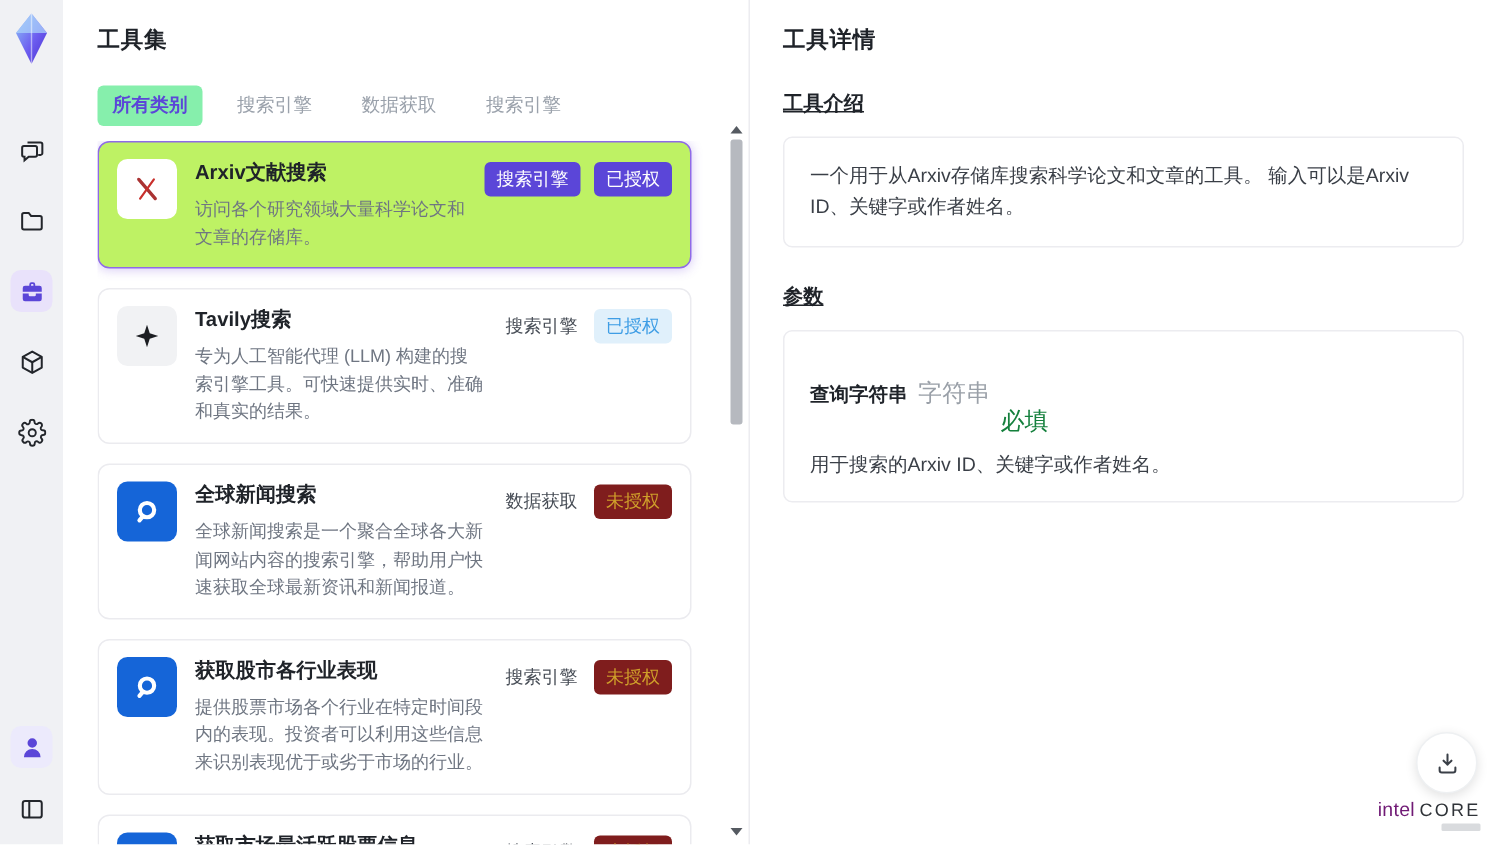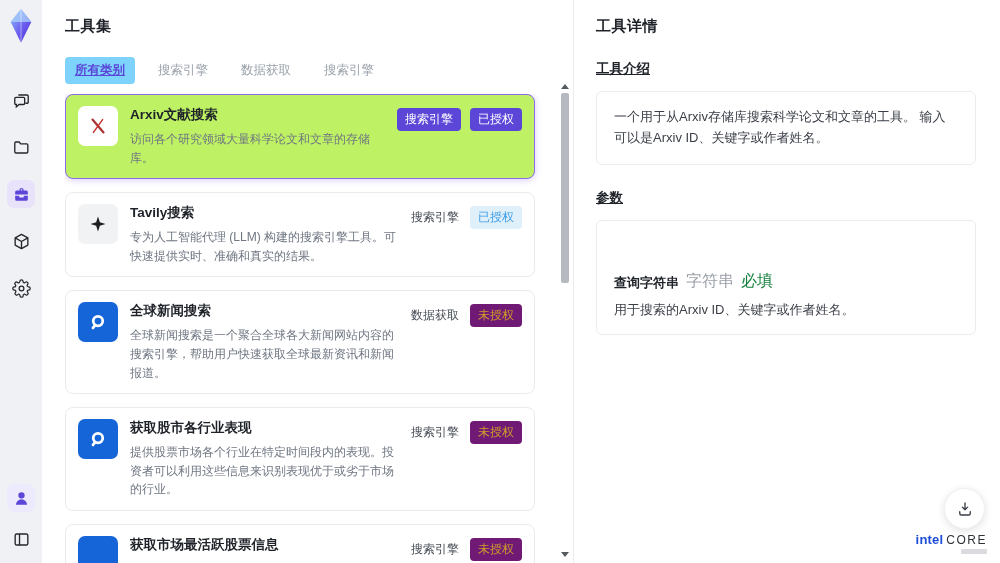--- a/index.html
+++ b/index.html
@@ -20,31 +20,31 @@
     width:28px; height:28px; border-radius:7px; display:flex;
     align-items:center; justify-content:center; color:#23262b; cursor:pointer;
   }
   .rail-btn svg { width:19px; height:19px; }
   .rail-btn.active { background:#e9e2fb; color:#5b46d8; }
   .rail-bottom { margin-top:auto; display:flex; flex-direction:column; gap:13px; align-items:center; }
   .rail-btn.user { color:#5b46d8; background:#eceafc; border-radius:7px; }
 
   
   .list-pane {
-    width:532px; flex-shrink:0; height:100%; position:relative;
+    width:458px; flex-shrink:0; height:100%; position:relative;
     border-right:1px solid #ececf0; padding:17px 22px 0 23px;
     display:flex; flex-direction:column;
   }
   .pane-title { font-size:15px; font-weight:bold; letter-spacing:.5px; }
   .tabs { display:flex; gap:13px; margin-top:21px; align-items:center; }
   .tab {
     font-size:12.5px; color:#9aa1ab; padding:5px 10px; border-radius:4px;
     cursor:pointer; white-space:nowrap;
   }
-  .tab.active { color:#5b46d8; background:#7dd3fc; font-weight:bold;text-decoration:underline; }
+  .tab.active { color:#5b46d8; background:#86efac; font-weight:bold; }
 
   .cards { flex:1; overflow:hidden; margin-top:10px; padding-right:16px; }
   .card {
     display:flex; gap:12px; padding:11px 12px; border:1px solid #ebebef;
     border-radius:8px; background:#fff; margin-bottom:13px; cursor:pointer;
   }
   .card.selected {
     background:#bef264; border:1.5px solid #8f6ae8;
     box-shadow:0 1px 7px rgba(110,70,220,.28);
   }
@@ -56,58 +56,58 @@
   .tool-icon.gray  { background:#f1f2f4; }
   .tool-icon.blue  { background:#1565d8; }
   .card-body { flex:1; min-width:0; }
   .card-title { font-size:13.5px; font-weight:bold; margin-bottom:6px; }
   .card-desc  { font-size:12px; color:#6f7682; line-height:1.55; }
   .card-badges { display:flex; gap:9px; align-items:flex-start; flex-shrink:0; padding-top:2px; }
   .badge { font-size:12px; border-radius:4px; padding:3px 8px; white-space:nowrap; }
   .badge.solid   { background:#5b46d8; color:#ffffff; }
   .badge.plain   { background:transparent; color:#474d56; padding:3px 2px; }
   .badge.auth    { background:#e0f0fb; color:#3e9de5; }
-  .badge.unauth  { background:#701a75; color:#cf9f2a; }
+  .badge.unauth  { background:#7f1d1d; color:#cf9f2a; }
 
   
   .scrollbar { position:absolute; right:3px; top:84px; bottom:6px; width:10px; }
   .sb-arrow { width:0; height:0; margin:0 auto; border-left:4px solid transparent; border-right:4px solid transparent; }
   .sb-arrow.up   { border-bottom:5px solid #555a61; }
   .sb-arrow.down { border-top:5px solid #555a61; position:absolute; bottom:0; left:1px; }
   .sb-thumb { width:8px; background:#b6b9bf; border-radius:2px; height:190px; margin:4px auto 0; }
 
   
   .detail-pane { flex:1; height:100%; position:relative; padding:17px 24px 4px 22px; }
   .detail-title { font-size:15px; font-weight:bold; letter-spacing:.5px; }
   .section-heading { font-size:13.5px; font-weight:bold; margin-top:24px;text-decoration:underline; }
   .intro-box {
     margin-top:13px; border:1px solid #ececf0; border-radius:6px;
     padding:15px 17px; font-size:13px; color:#3a3f47; line-height:1.6;
   }
   .param-box {
     margin-top:13px; border:1px solid #ececf0; border-radius:6px;
     padding:13px 17px 15px;
   }
-  .param-head { display:flex; align-items:flex-end; gap:7px; }
+  .param-head { display:flex; align-items:center; gap:7px; }
   .param-name { font-size:13px; font-weight:bold; }
   .param-type { font-size:16px; color:#9aa0a8; }
   .param-required { font-size:16px; color:#15803d;margin-top:37px; }
   .param-desc { font-size:13px; color:#3a3f47; margin-top:9px; }
 
   
   .fab {
     position:absolute; right:15px; bottom:34px; width:41px; height:41px;
     border-radius:50%; background:#fff; border:1px solid #eef0f2;
     box-shadow:0 2px 8px rgba(0,0,0,.12); display:flex; align-items:center;
     justify-content:center; color:#3a3f47; cursor:pointer;
   }
   .fab svg { width:18px; height:18px; }
   .brand { position:absolute; right:13px; bottom:9px; text-align:right; }
   .brand-row { display:flex; align-items:baseline; gap:3px; justify-content:flex-end; }
-  .brand-intel { font-size:13px; font-weight:bold; color:#1d4ed8; letter-spacing:.2px; }
+  .brand-intel { font-size:13px; font-weight:normal; color:#701a75; letter-spacing:.2px; }
   .brand-core  { font-size:12px; color:#2f3338; letter-spacing:1.5px; }
   .brand-bar { width:26px; height:5px; background:#d9dbde; margin:2px 0 0 auto; border-radius:1px; }
 </style>
 </head>
 <body>
 
 <div class="rail">
   <div class="logo">
     <svg viewBox="0 0 32 38">
       <defs>

